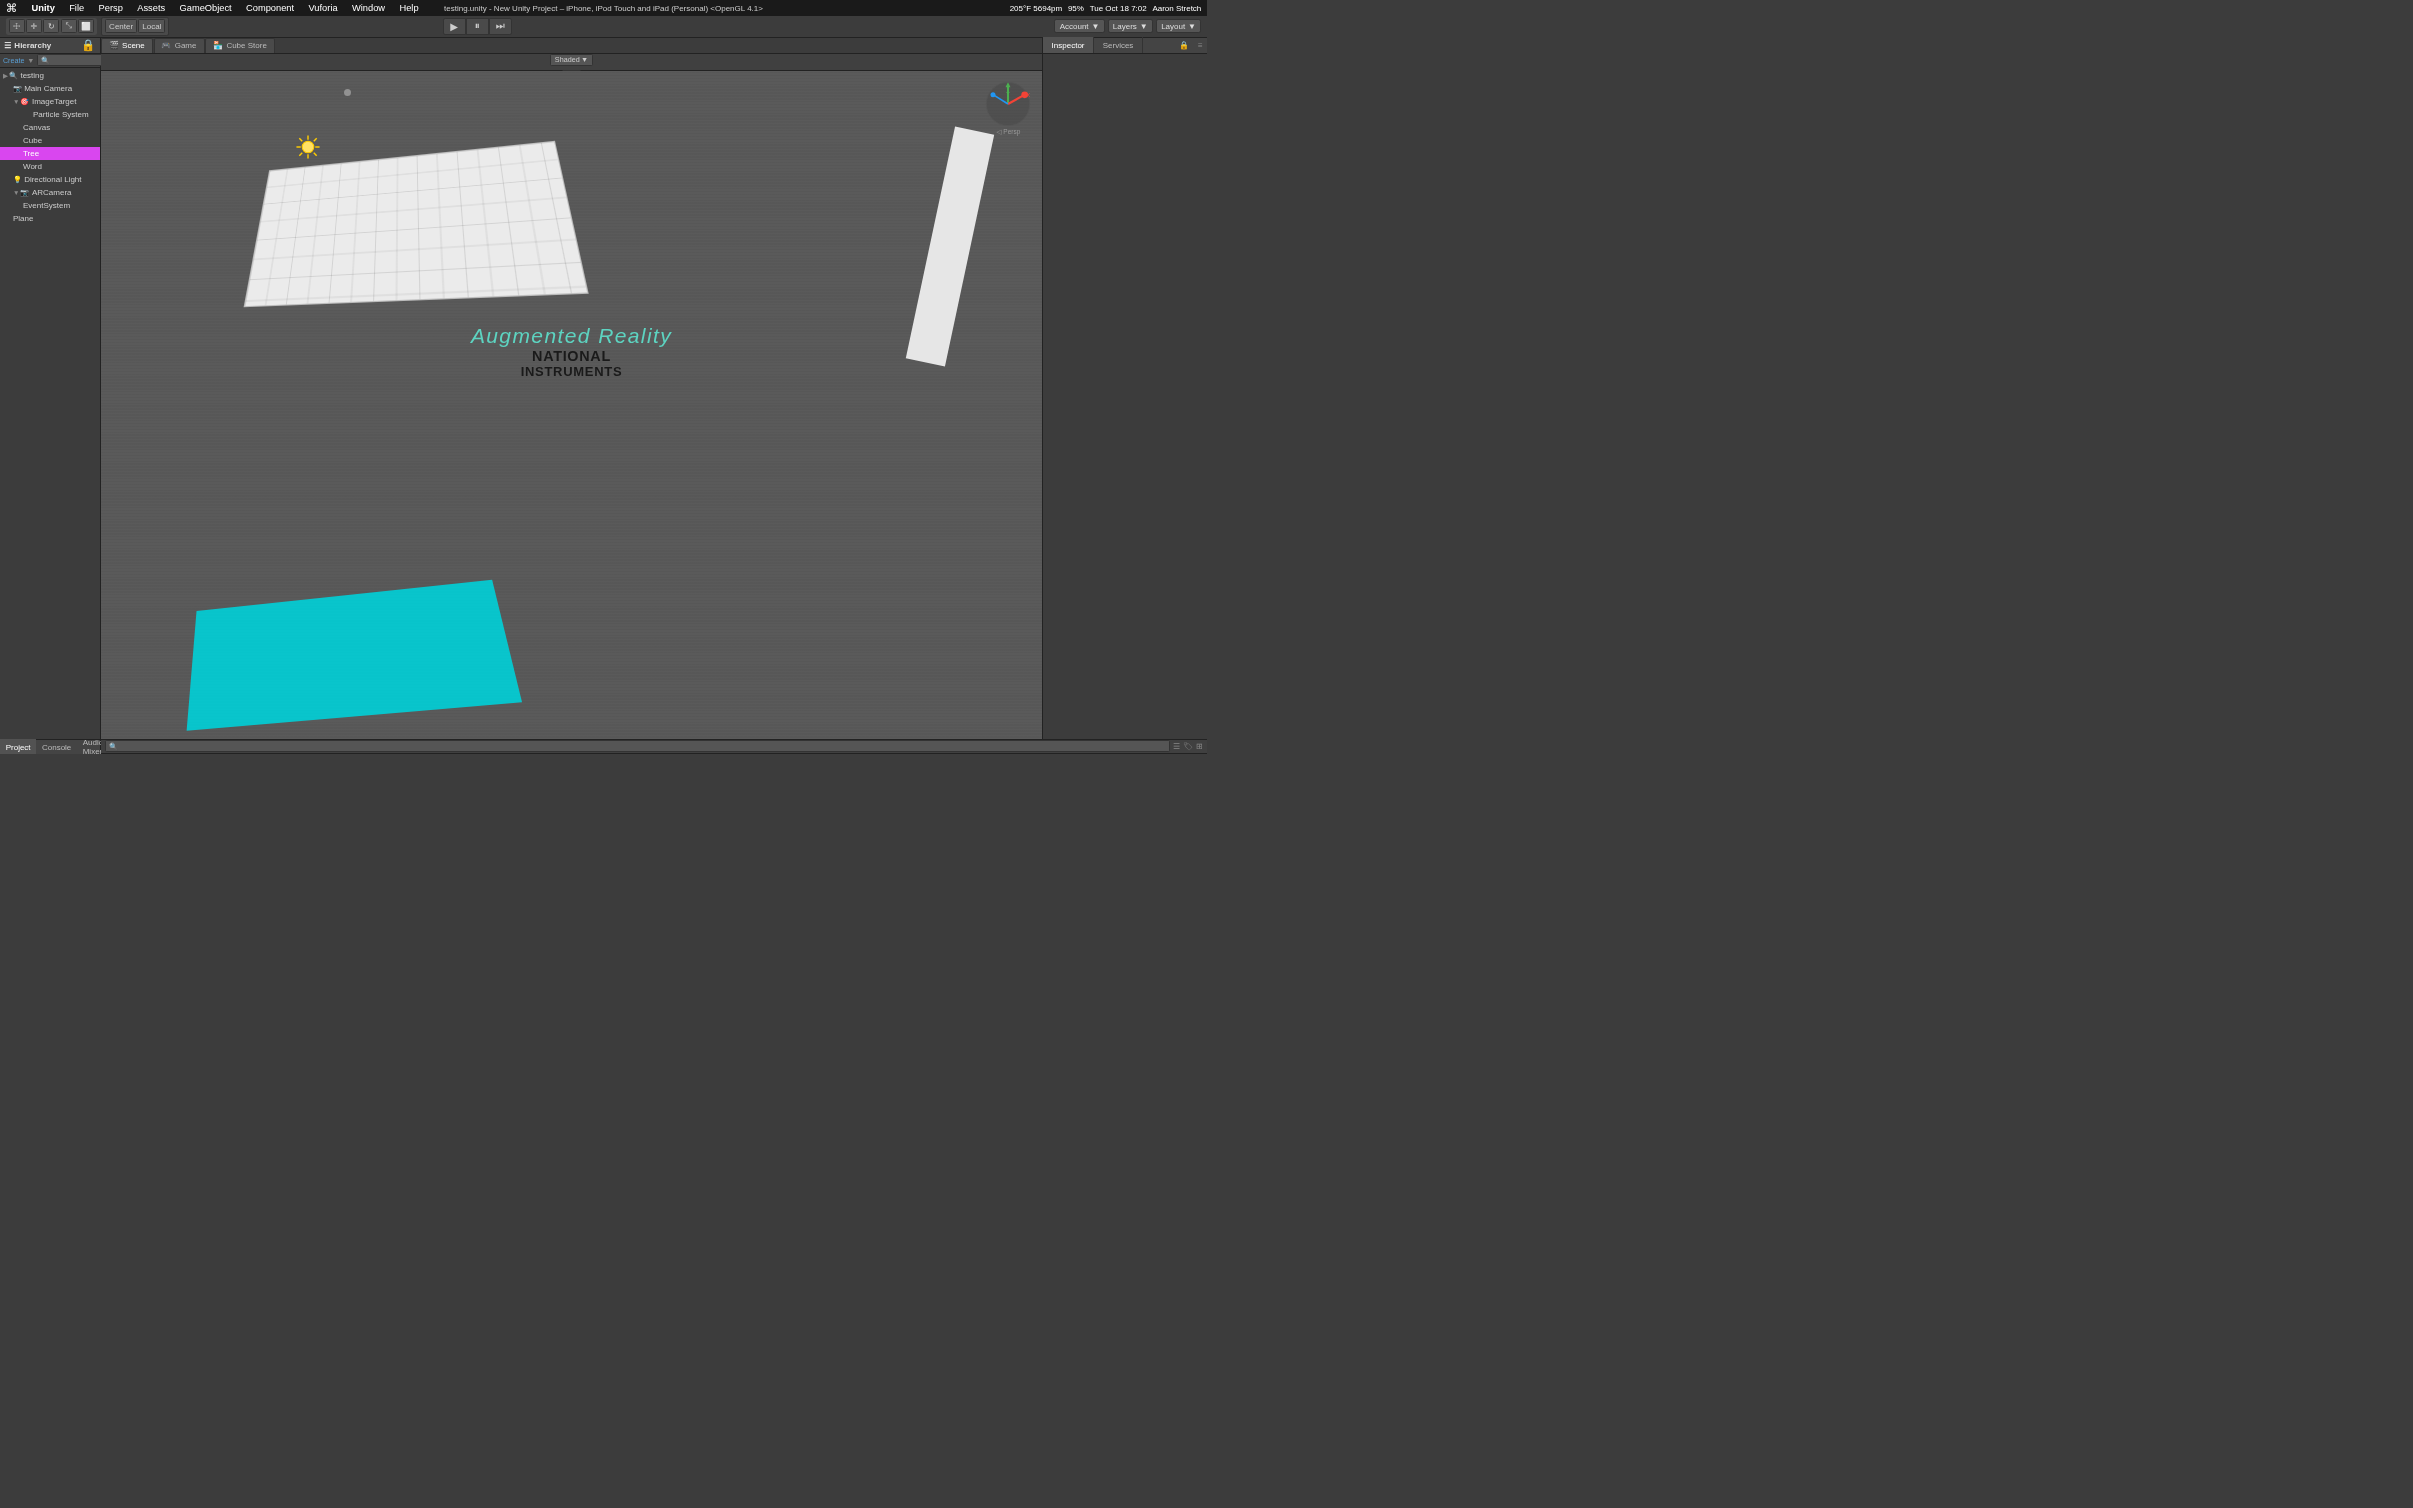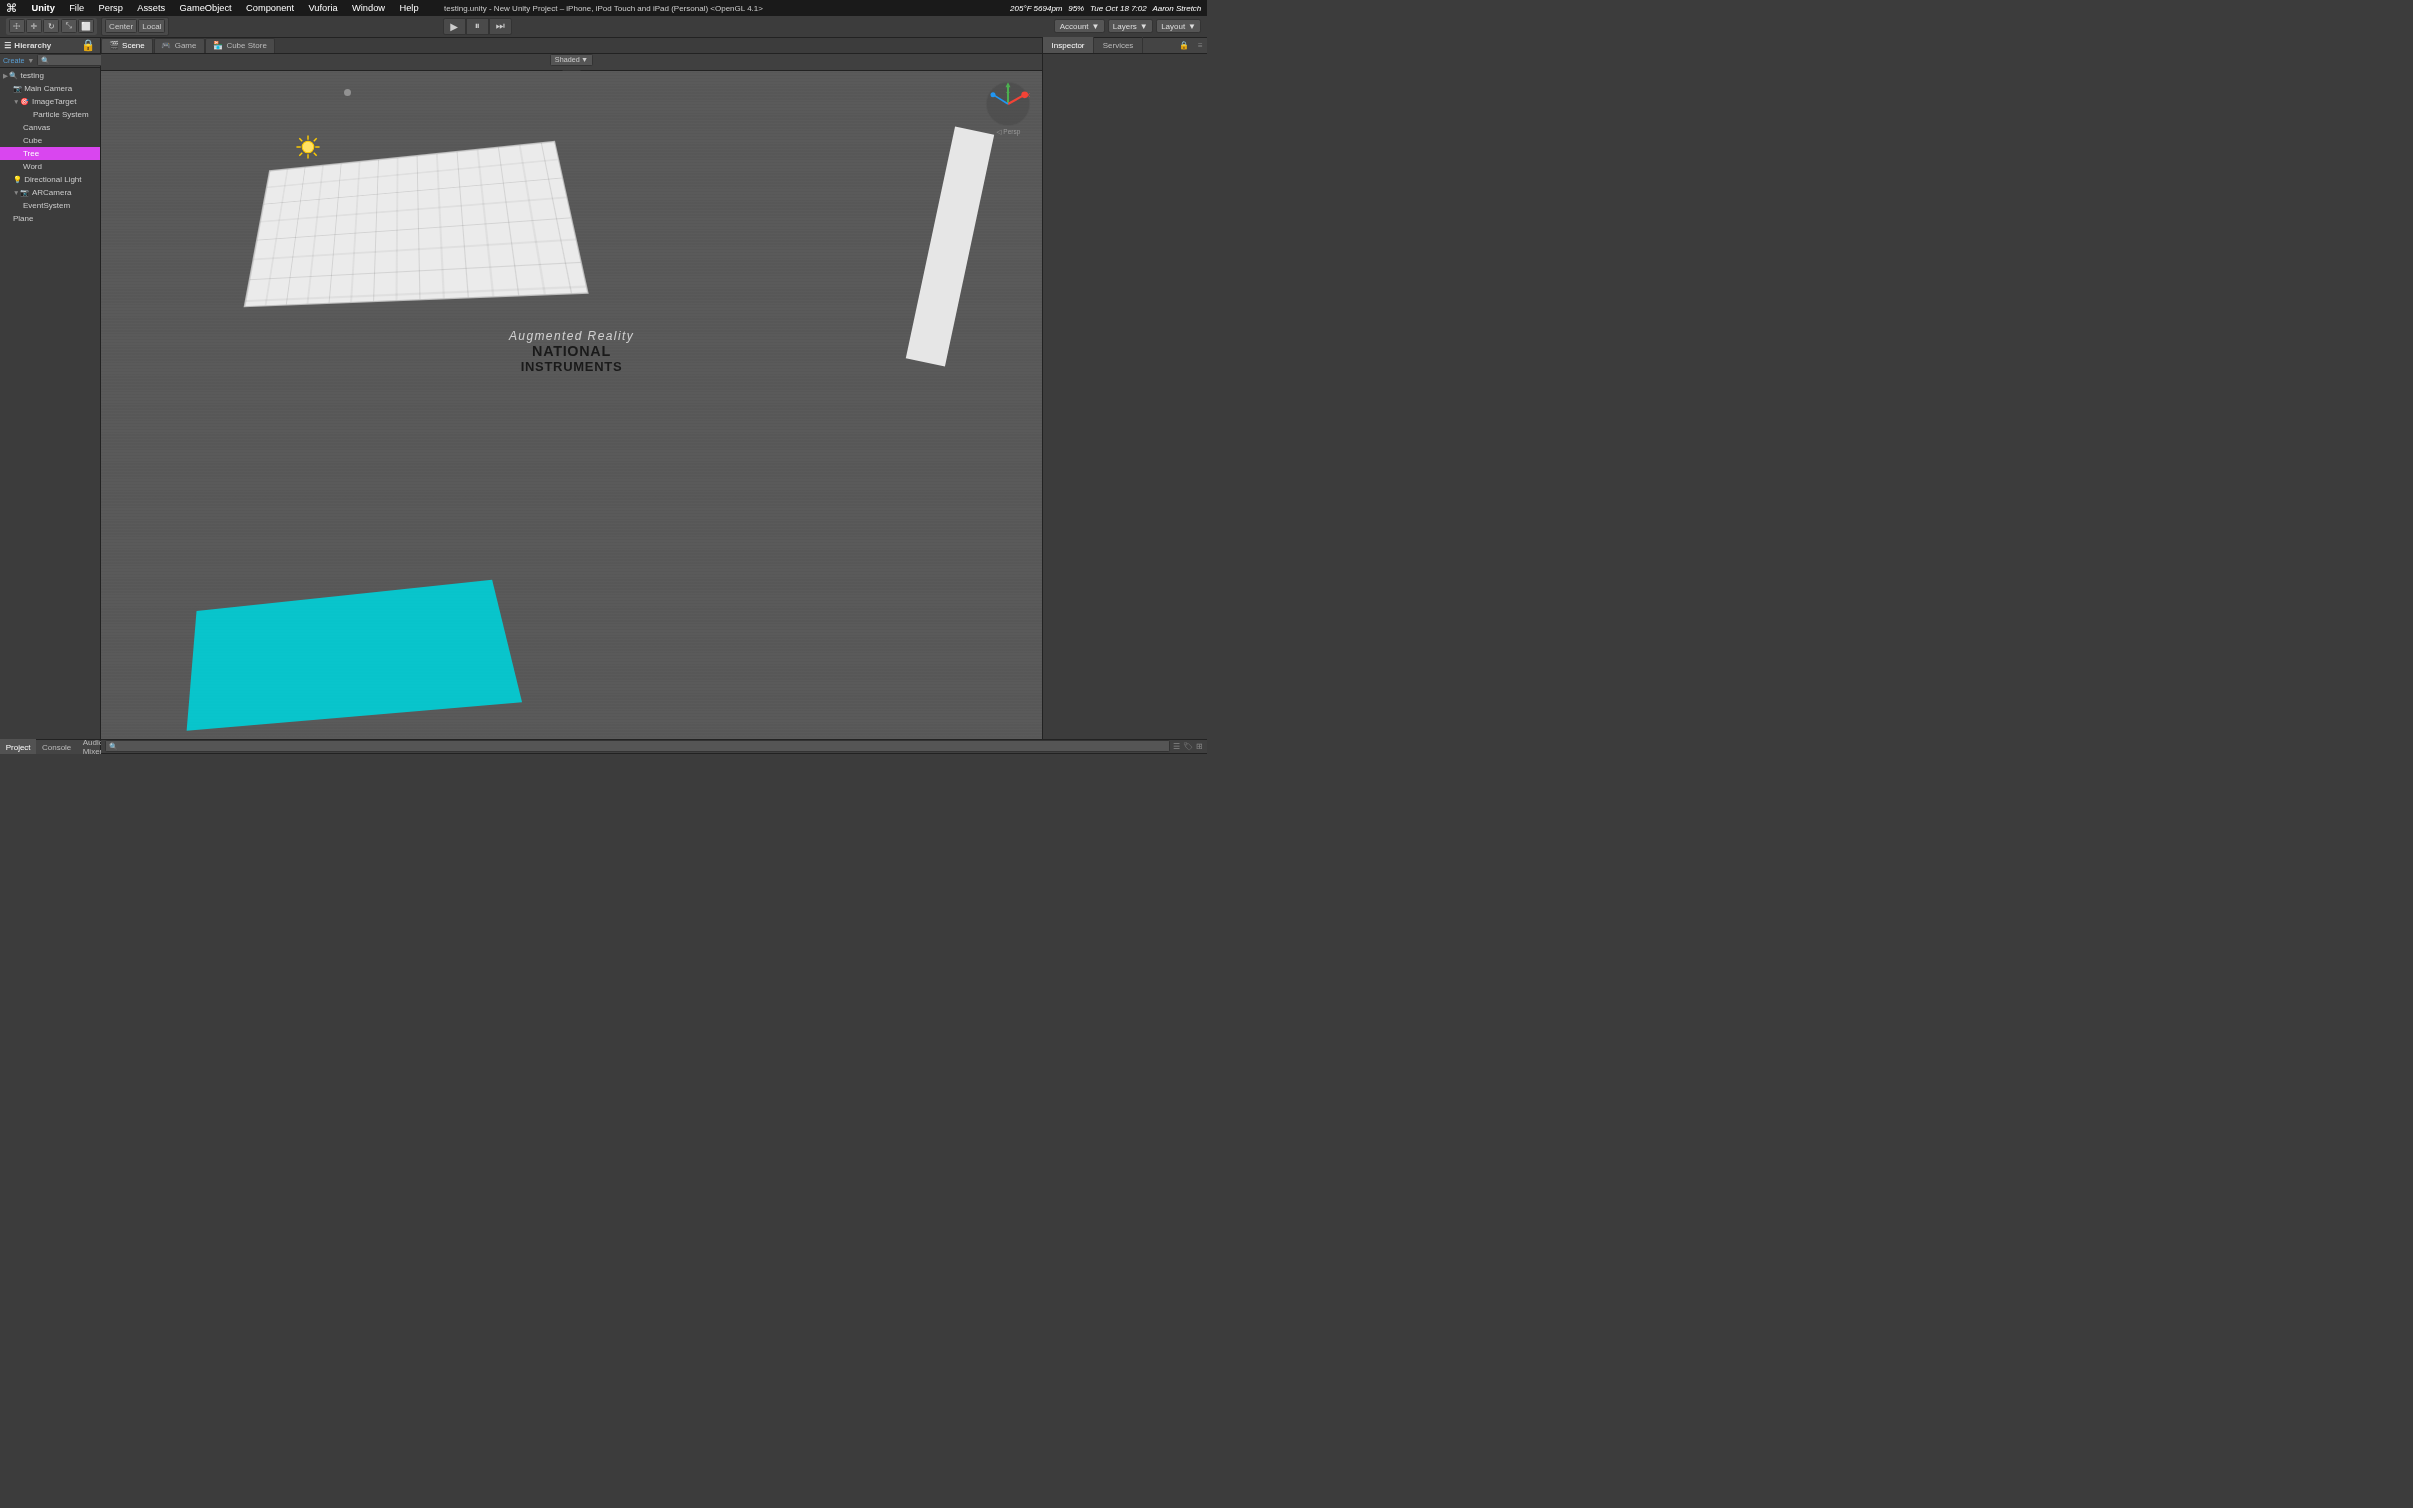--- a/index.html
+++ b/index.html
@@ -24,21 +24,21 @@
       gap: 8.6px;
       color: #fff;
       font-size: 9.3px;
       position: relative;
       z-index: 100;
     }
     .mac-menubar .apple { font-size: 11.5px; margin-right: 2.9px; }
     .mac-menubar .menu-item { cursor: pointer; padding: 0 2.9px; font-size: 9.3px; }
     .mac-menubar .menu-item.bold { font-weight: 700; }
     .mac-menubar .spacer { flex: 1; }
-    .mac-menubar .right-items { display: flex; align-items: center; gap: 5.7px; font-size: 8px; font-style: italic; }
+    .mac-menubar .right-items { display: flex; align-items: center; gap: 5.7px; font-size: 8px; }
     .mac-menubar .title-center {
       position: absolute;
       left: 50%;
       transform: translateX(-50%);
       font-size: 8px;
       color: #ccc;
     }
 
     
     .unity-toolbar {
@@ -629,21 +629,21 @@
           <div style="position:absolute;top:72px;left:144px;width:316px;height:158px;background:rgba(255,255,255,0.88);transform:perspective(359px) rotateX(25deg) rotateY(-10deg);border:0.7px solid #bbb;">
 
             <div style="width:100%;height:100%;background-image:linear-gradient(rgba(0,0,0,0.1) 0.7px, transparent 0.7px),linear-gradient(90deg, rgba(0,0,0,0.1) 0.7px, transparent 0.7px);background-size:21.5px 21.5px;"></div>
           </div>
 
           <div style="position:absolute;bottom:21.5px;left:86px;width:316px;height:129px;background:#00d0d8;transform:perspective(359px) rotateX(20deg) rotateY(-5deg) rotateZ(-4deg);opacity:0.9;"></div>
 
           <div style="position:absolute;top:57px;right:72px;width:40px;height:237px;background:rgba(255,255,255,0.85);transform:rotate(12deg);"></div>
 
           <div style="position:absolute;top:42%;left:50%;transform:translate(-50%,-50%);text-align:center;pointer-events:none;">
-            <div style="font-size:12px;font-weight:300;color:#e5e5e5;opacity:0.85;font-style:italic;letter-spacing:1.4px;white-space:nowrap;">Augmented Reality</div>
+            <div style="font-size:21px;font-weight:300;color:#5eead4;opacity:0.85;font-style:italic;letter-spacing:1.4px;white-space:nowrap;">Augmented Reality</div>
             <div style="font-size:14.4px;font-weight:900;color:#1a1a1a;letter-spacing:0.7px;white-space:nowrap;">NATIONAL</div>
             <div style="font-size:13px;font-weight:700;color:#1a1a1a;letter-spacing:0.7px;white-space:nowrap;">INSTRUMENTS</div>
           </div>
 
           <div style="position:absolute;top:63px;left:194px;">
             <svg width="26" height="26" viewBox="0 0 36 36">
               <circle cx="18" cy="18" r="8" fill="#ffe066" stroke="#ffcc00" stroke-width="1.5"></circle>
               <line x1="18" y1="2" x2="18" y2="8" stroke="#ffcc00" stroke-width="2"></line>
               <line x1="18" y1="28" x2="18" y2="34" stroke="#ffcc00" stroke-width="2"></line>
               <line x1="2" y1="18" x2="8" y2="18" stroke="#ffcc00" stroke-width="2"></line>

